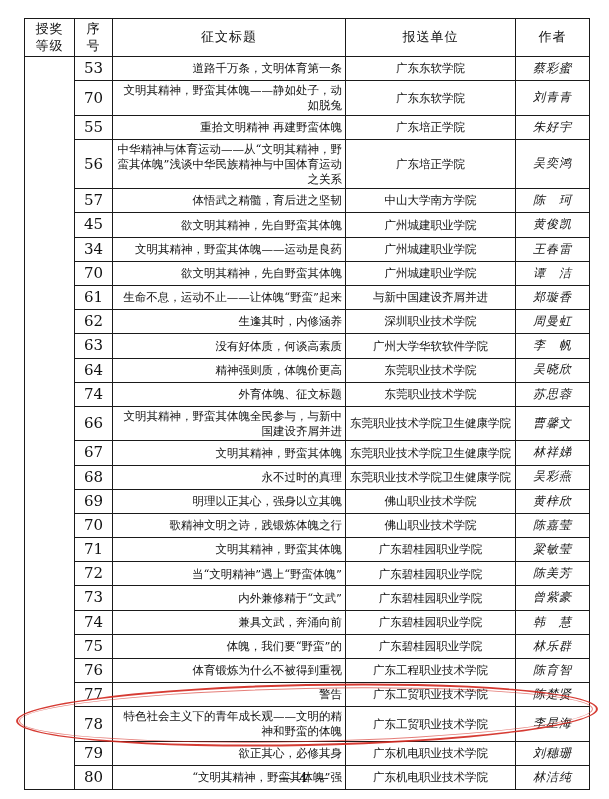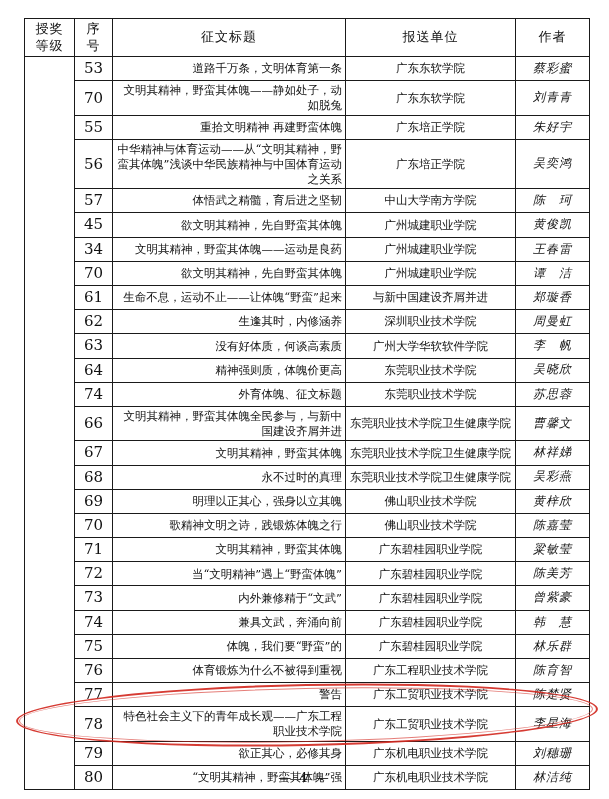--- a/index.html
+++ b/index.html
@@ -301,21 +301,21 @@
 
       <tr>
         <td class="cell-num">77</td>
         <td class="cell-title">警告</td>
         <td class="cell-unit">广东工贸职业技术学院</td>
         <td class="cell-author">陈楚贤</td>
       </tr>
 
       <tr>
         <td class="cell-num">78</td>
-        <td class="cell-title">特色社会主义下的青年成长观——广东工程职业技术学院</td>
+        <td class="cell-title">特色社会主义下的青年成长观——文明的精神和野蛮的体魄</td>
         <td class="cell-unit">广东工贸职业技术学院</td>
         <td class="cell-author">李星海</td>
       </tr>
 
       <tr>
         <td class="cell-num">79</td>
         <td class="cell-title">欲正其心，必修其身</td>
         <td class="cell-unit">广东机电职业技术学院</td>
         <td class="cell-author">刘穗珊</td>
       </tr>

